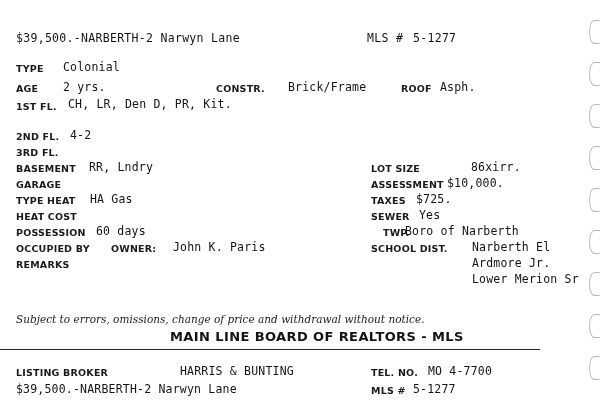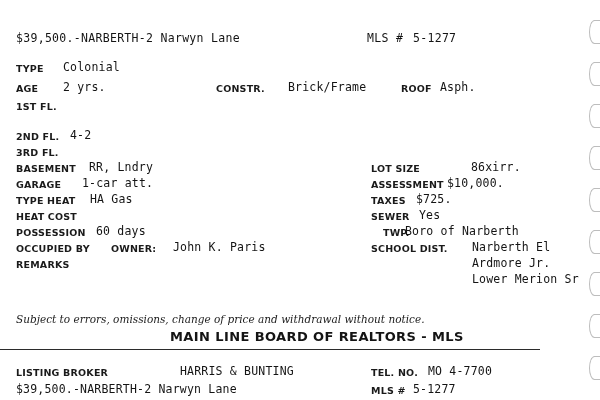--- a/index.html
+++ b/index.html
@@ -91,34 +91,34 @@
   <div class="val" style="left:63px; top:60px;">Colonial</div>
 
   <div class="lbl" style="left:16px; top:83px;">AGE</div>
   <div class="val" style="left:63px; top:80px;">2 yrs.</div>
   <div class="lbl" style="left:216px; top:83px;">CONSTR.</div>
   <div class="val" style="left:288px; top:80px;">Brick/Frame</div>
   <div class="lbl" style="left:401px; top:83px;">ROOF</div>
   <div class="val" style="left:440px; top:80px;">Asph.</div>
 
   <div class="lbl" style="left:16px; top:101px;">1ST FL.</div>
+  <div class="val" style="left:68px; top:97px;">CH, LR, Den D, PR, Kit.</div>
 
   <div class="lbl" style="left:16px; top:131px;">2ND FL.</div>
   <div class="val" style="left:70px; top:128px;">4-2</div>
 
   <div class="lbl" style="left:16px; top:147px;">3RD FL.</div>
   <div class="val" style="left:70px; top:144px;"></div>
 
   <div class="lbl" style="left:16px; top:163px;">BASEMENT</div>
   <div class="val" style="left:89px; top:160px;">RR, Lndry</div>
   <div class="lbl" style="left:371px; top:163px;">LOT SIZE</div>
   <div class="val" style="left:432px; top:160px;margin-left:39px;">86xirr.</div>
 
   <div class="lbl" style="left:16px; top:179px;">GARAGE</div>
-  <div class="val" style="left:82px; top:176px;">1-car att.</div>
   <div class="lbl" style="left:371px; top:179px;">ASSESSMENT</div>
   <div class="val" style="left:447px; top:176px;">$10,000.</div>
 
   <div class="lbl" style="left:16px; top:195px;">TYPE HEAT</div>
   <div class="val" style="left:90px; top:192px;">HA Gas</div>
   <div class="lbl" style="left:371px; top:195px;">TAXES</div>
   <div class="val" style="left:416px; top:192px;">$725.</div>
 
   <div class="lbl" style="left:16px; top:211px;">HEAT COST</div>
   <div class="val" style="left:90px; top:208px;"></div>

